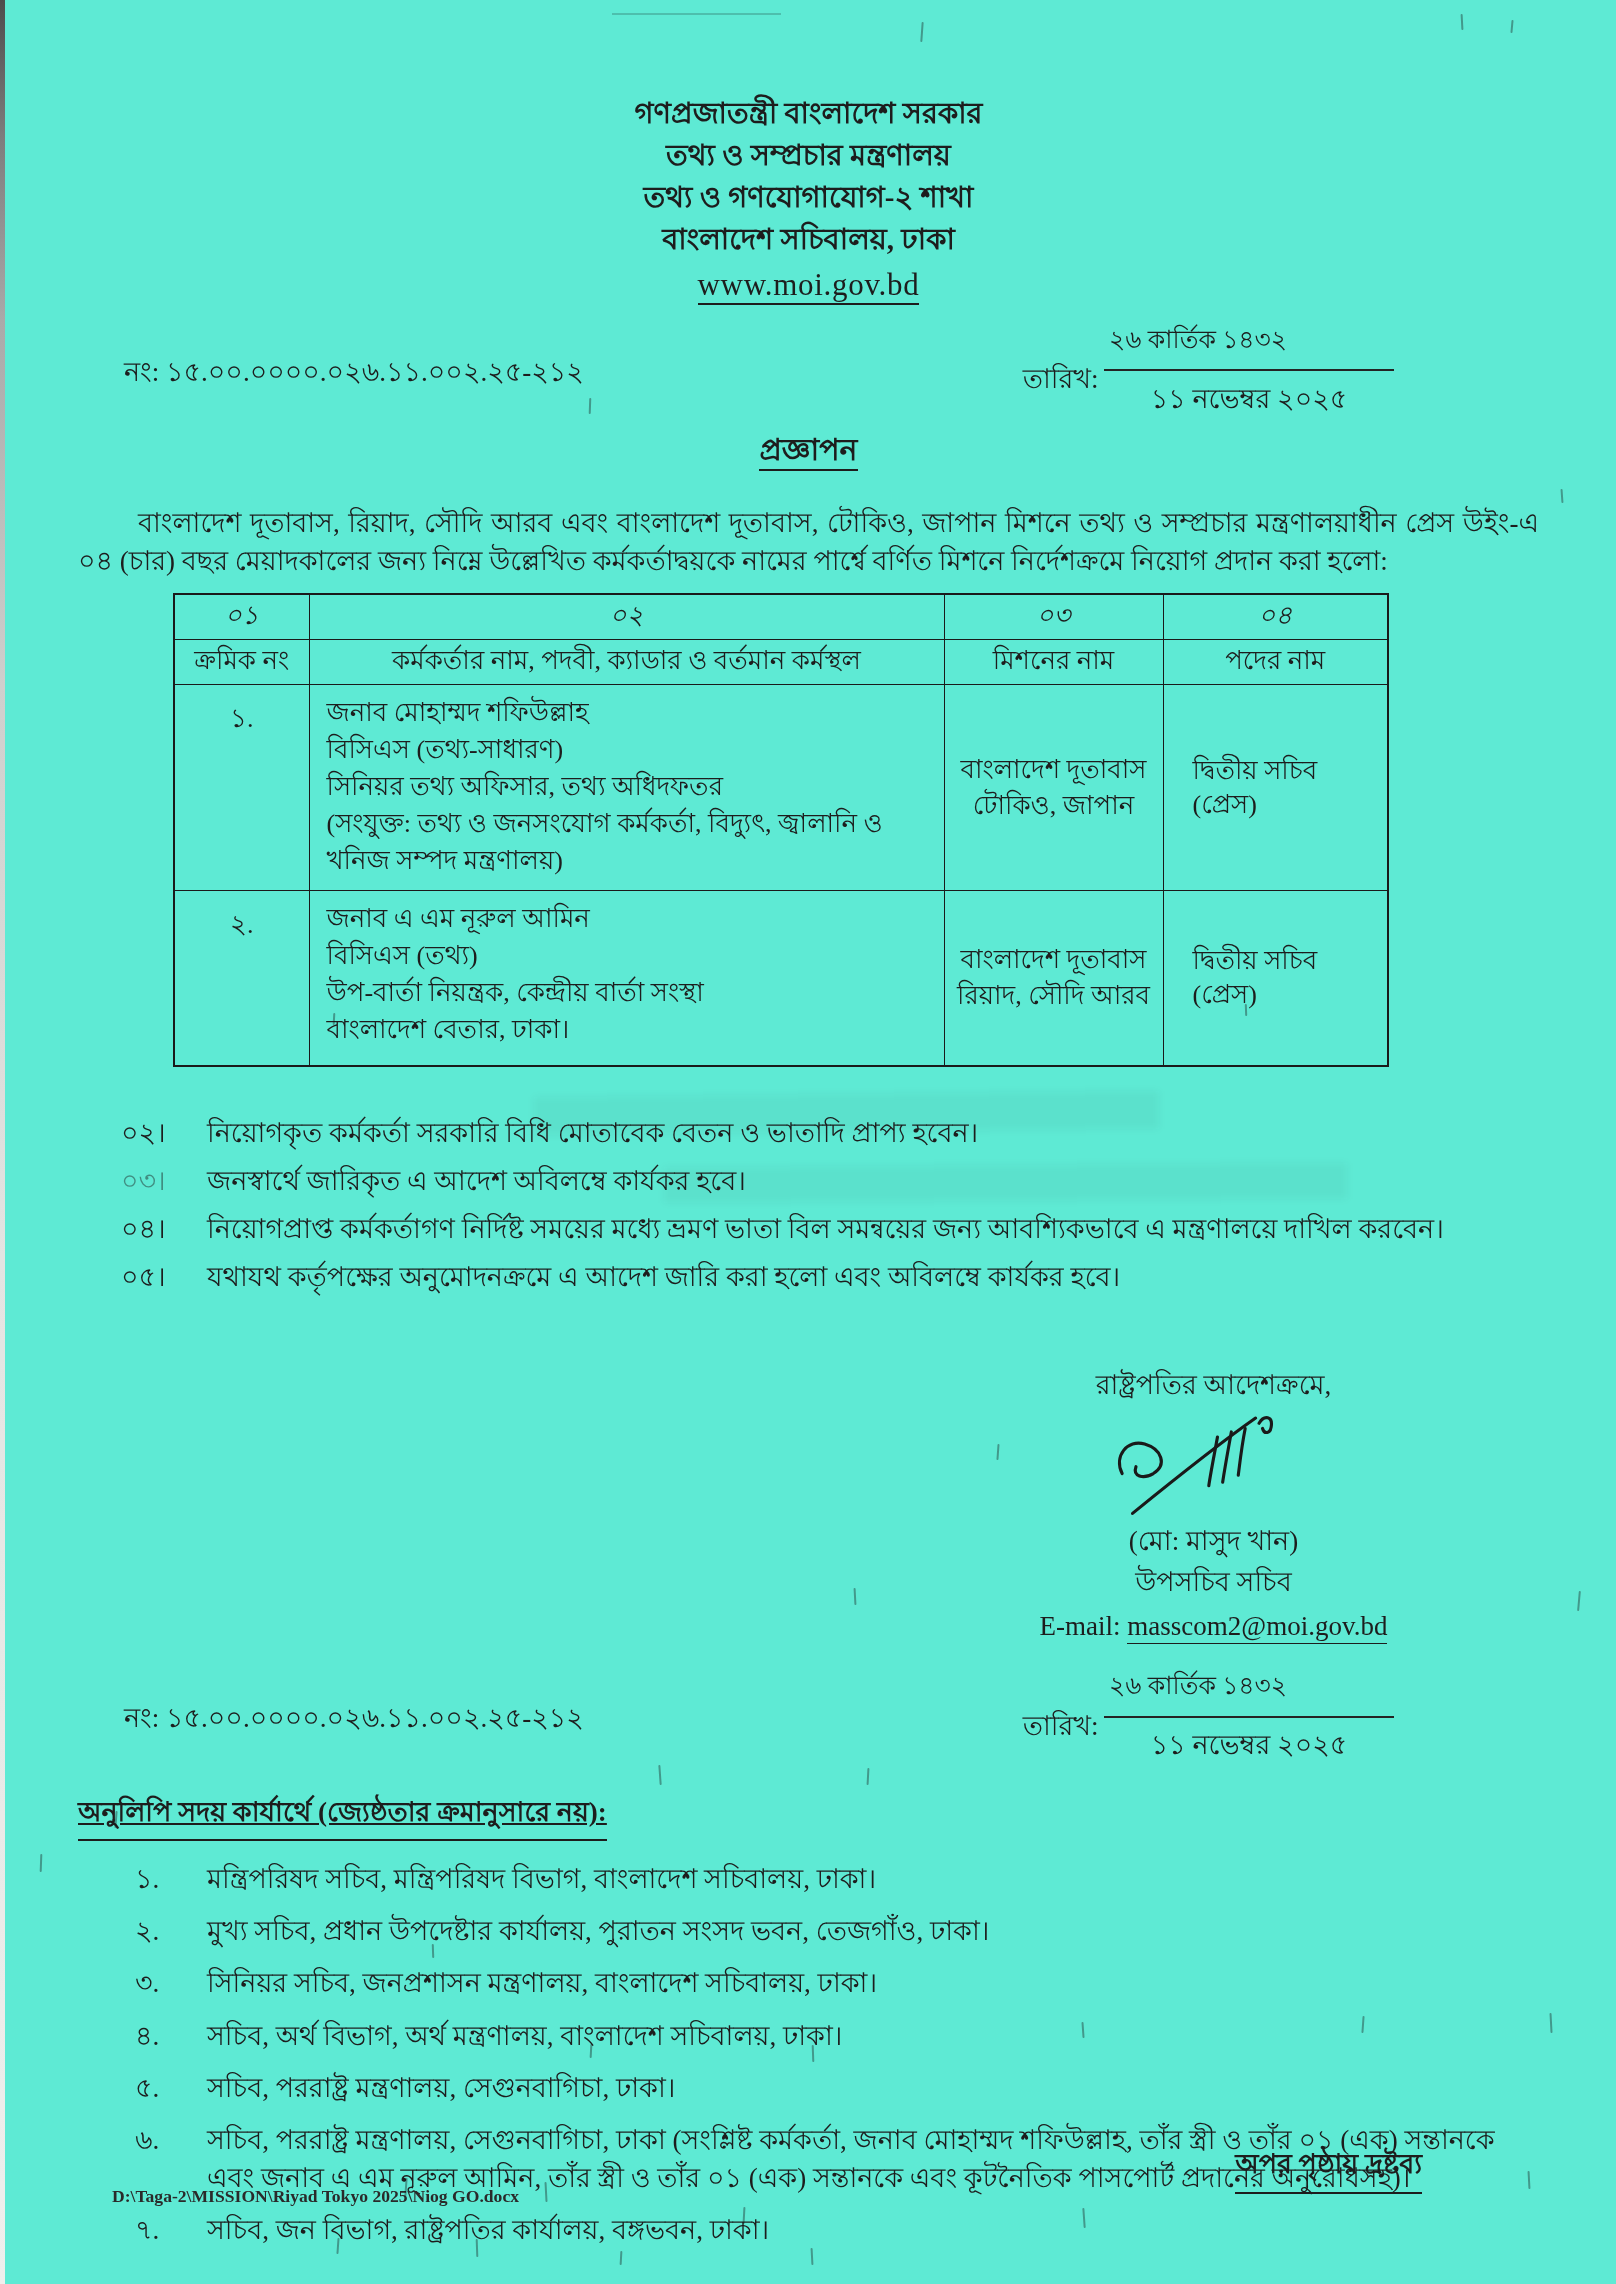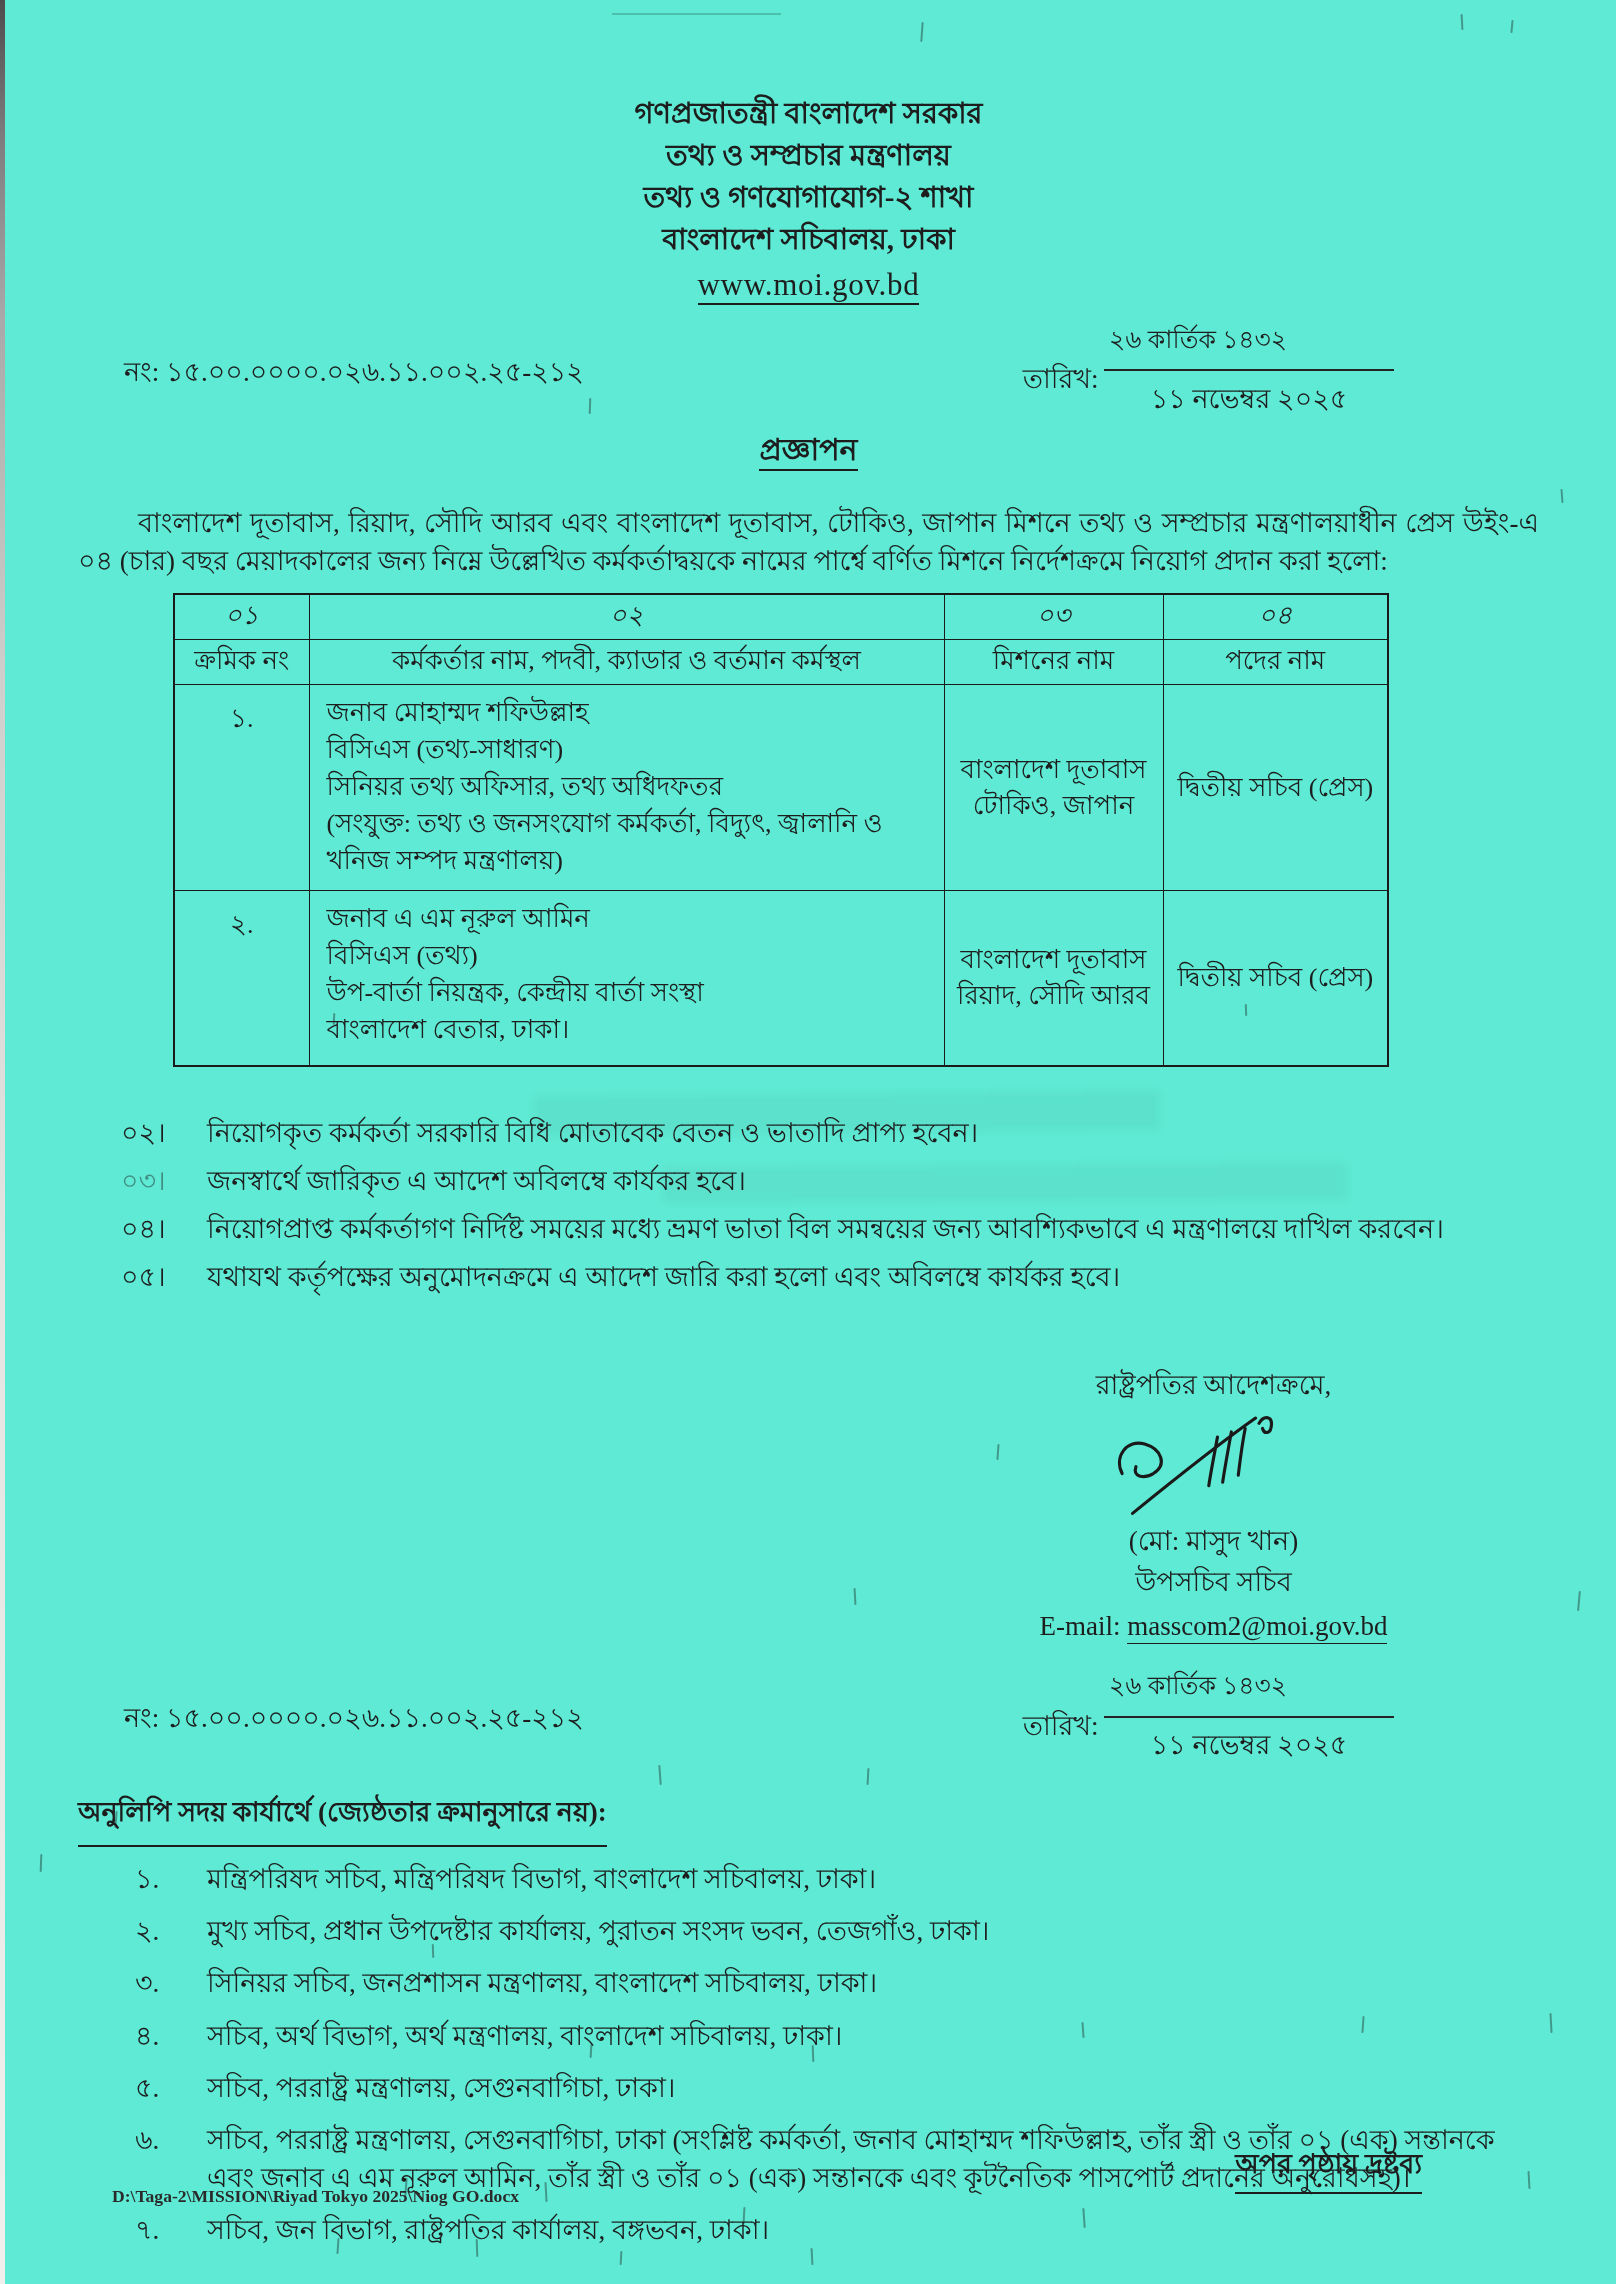--- a/index.html
+++ b/index.html
@@ -50,21 +50,21 @@
   table.appt td { border:1.6px solid #1a1a1a; vertical-align:middle; padding:0; }
   table.appt { border:2.3px solid #1a1a1a; }
   col.c1{width:135px} col.c2{width:635px} col.c3{width:219px} col.c4{width:225px}
   .hnum td { height:38px; text-align:center; border-bottom-width:2.3px;font-style:italic; }
   .hlabel td { height:43px; text-align:center; border-bottom-width:2.3px; }
   .drow .serial { vertical-align:top; text-align:center; padding-top:13px; }
   .drow .officer { vertical-align:top; padding:9px 15.6px 9px 17px; text-align:left; }
   .drow .officer div { line-height:37px; margin-bottom:0; }
   .row1 .officer div { line-height:37px; }
   .drow .mission { text-align:center; line-height:36px; padding:0 5.2px; }
-  .drow .post { text-align:left; padding-left:14px; line-height:34px; }
+  .drow .post { text-align:left; padding-left:29px; line-height:34px; }
   .row1 td { height:187px; }
   .row2 td { height:156px; }
 
   
   .clauses { margin-top:47px; }
   .clause { display:flex; margin-bottom:9px; font-size:27px; line-height:39px; }
   .clause-num { width:86px; flex-shrink:0; margin-left:43px; }
   .clause-text { flex:1; padding-right:13px; text-align:justify; }
   .clause-num.faded { opacity:.45; filter:blur(0.7px); }
 
@@ -77,21 +77,21 @@
   .sig-desig { margin-top:5.2px; }
   .sig-phone { margin-top:9px; }
   .sig-email { margin-top:7.8px; font-size:27px; }
   .sig-email .em { border-bottom:1.6px solid #1d1d1d; padding-bottom:1.3px; }
 
   
   .ref2 { margin-top:22px; }
 
   
   .copies-heading { margin-top:22px; font-size:27px; font-weight:bold; }
-  .copies-heading span { border-bottom:2px solid #1d1d1d; padding-bottom:18px; }
+  .copies-heading span { border-bottom:2px solid #1d1d1d; padding-bottom:12px;text-decoration:underline; }
   .copy-list { margin-top:23.4px; }
   .copy-item { display:flex; font-size:27px; line-height:38px; margin-bottom:14.3px; }
   .copy-num { width:72px; flex-shrink:0; margin-left:57px; }
   .copy-text { flex:1; padding-right:39px; }
 
   .page-note { position:absolute; right:195px; bottom:90px; font-size:27px; font-weight:bold;
     border-bottom:2.3px solid #1d1d1d; padding-bottom:3.9px; }
   .file-path { position:absolute; left:112px; bottom:77px; font-size:17.6px; font-weight:bold;
     color:#2a2a2a; font-family:"Liberation Serif","DejaVu Serif",serif; }
 </style>

